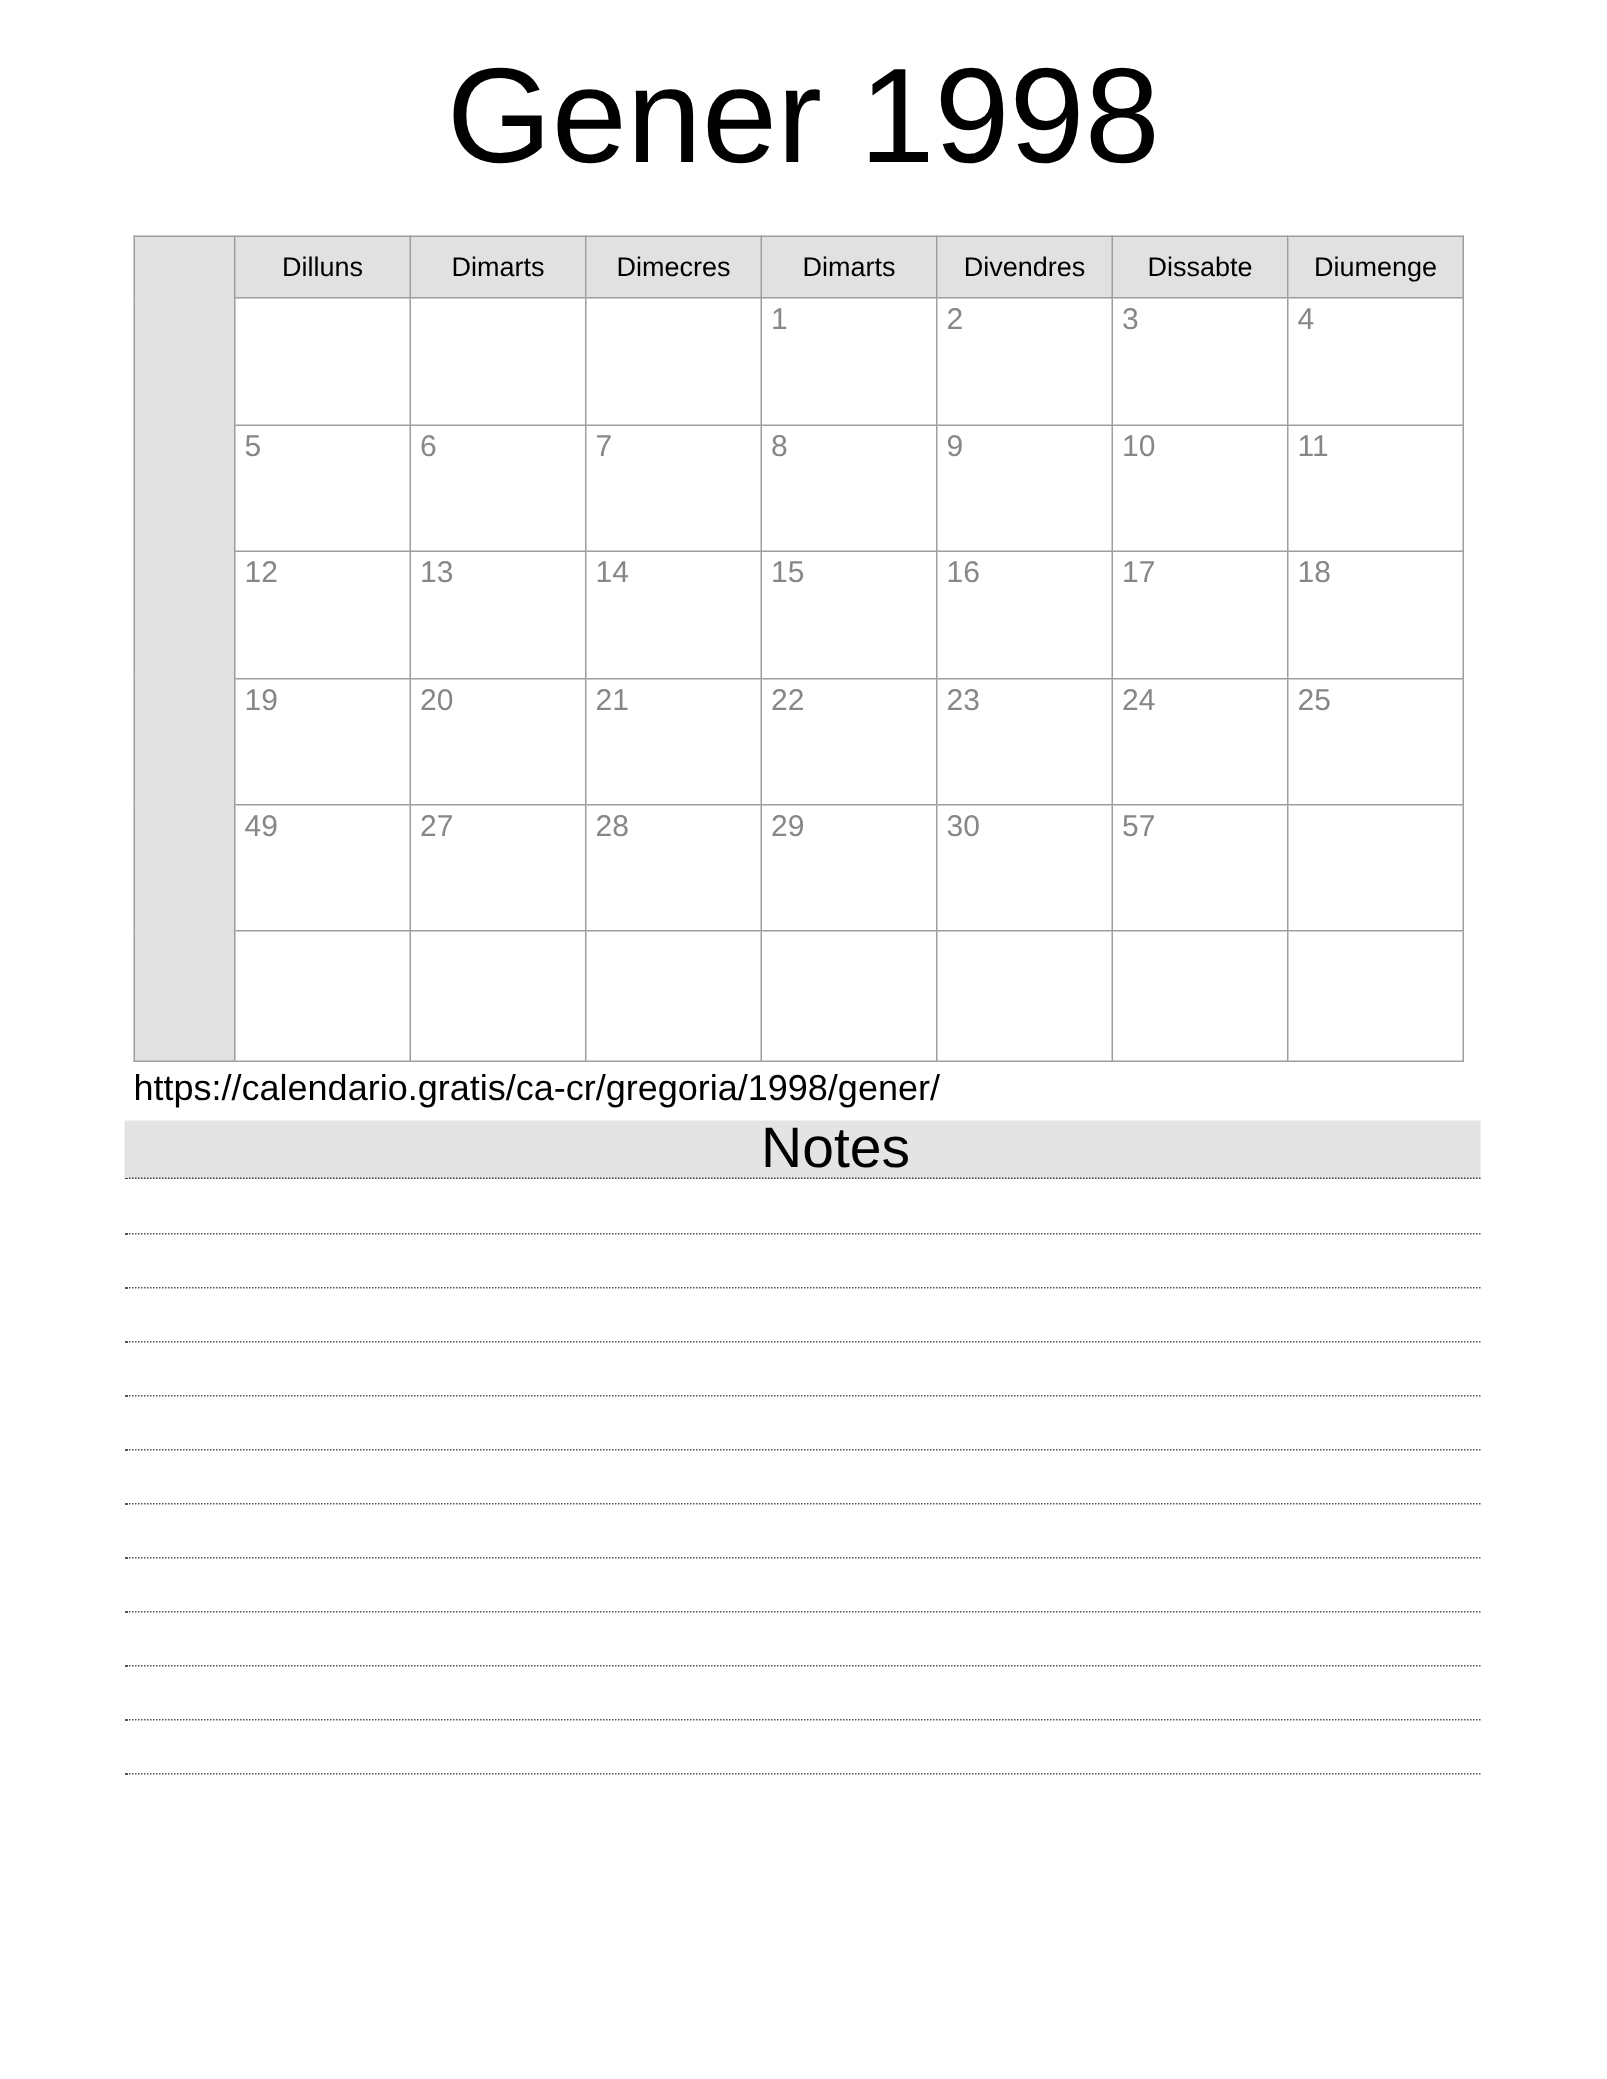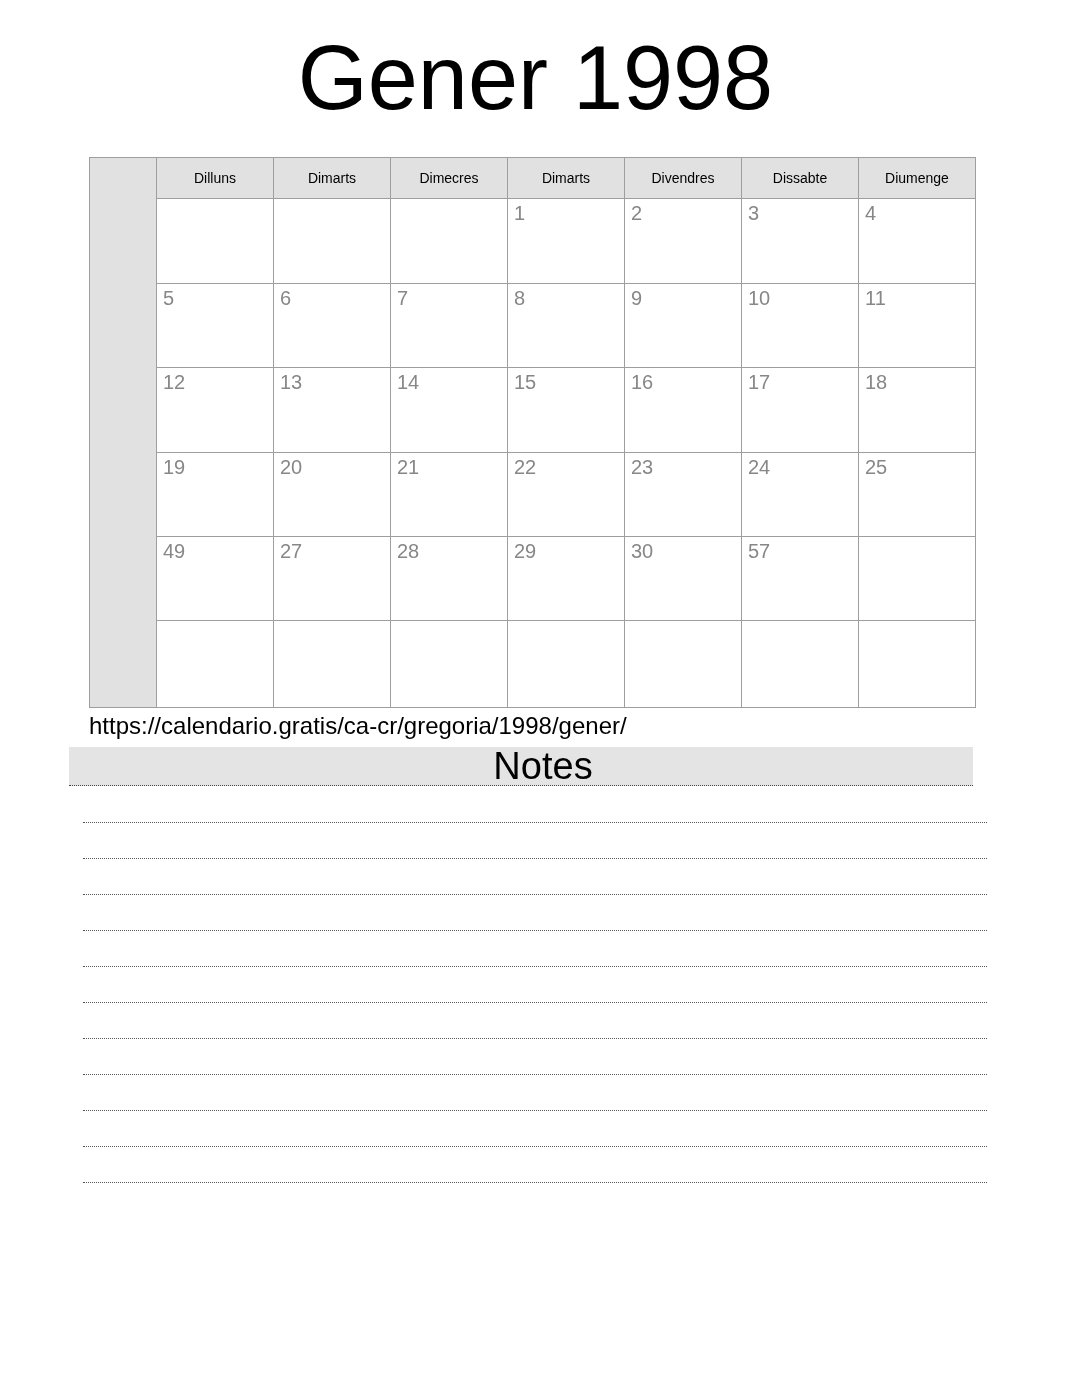--- a/index.html
+++ b/index.html
@@ -39,21 +39,21 @@
   }
   table.cal td.side {
     background: #e1e1e1;
     width: 67px;
   }
   table.cal td.dh {
     background: #e1e1e1;
     width: 117px;
     text-align: center;
     vertical-align: middle;
-    font-size: 14px;
+    font-size: 18px;
     color: #000000;
   }
   table.cal td.dc {
     background: #ffffff;
     vertical-align: top;
     text-align: left;
     font-size: 20px;
     color: #878787;
     padding: 3px 0 0 6px;
   }
@@ -62,21 +62,21 @@
     position: absolute;
     left: 89px;
     top: 712px;
     font-size: 24px;
     color: #000000;
     white-space: nowrap;
   }
 
   .notes-bar {
     position: absolute;
-    left: 69px;
+    left: 83px;
     top: 747px;
     width: 904px;
     height: 39px;
     box-sizing: border-box;
     background: #e4e4e4;
     border-bottom: 1px dotted #444444;
     text-align: center;
     padding-left: 44px;
   }
   .notes-bar .notes-text {

